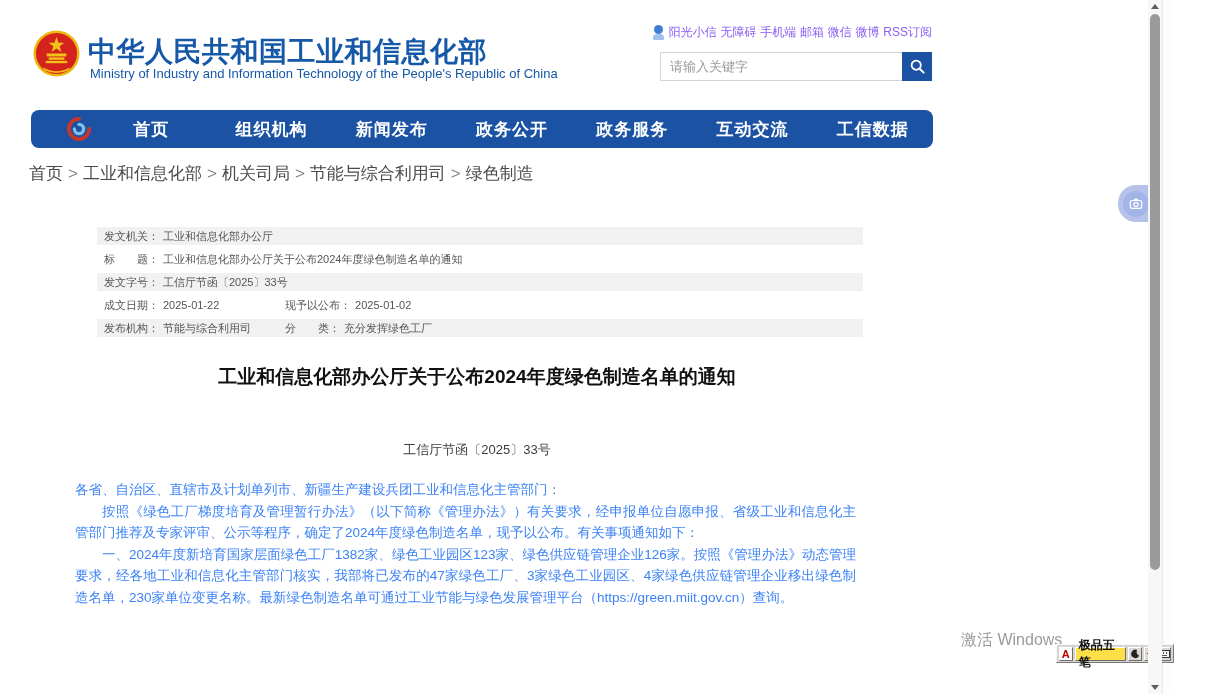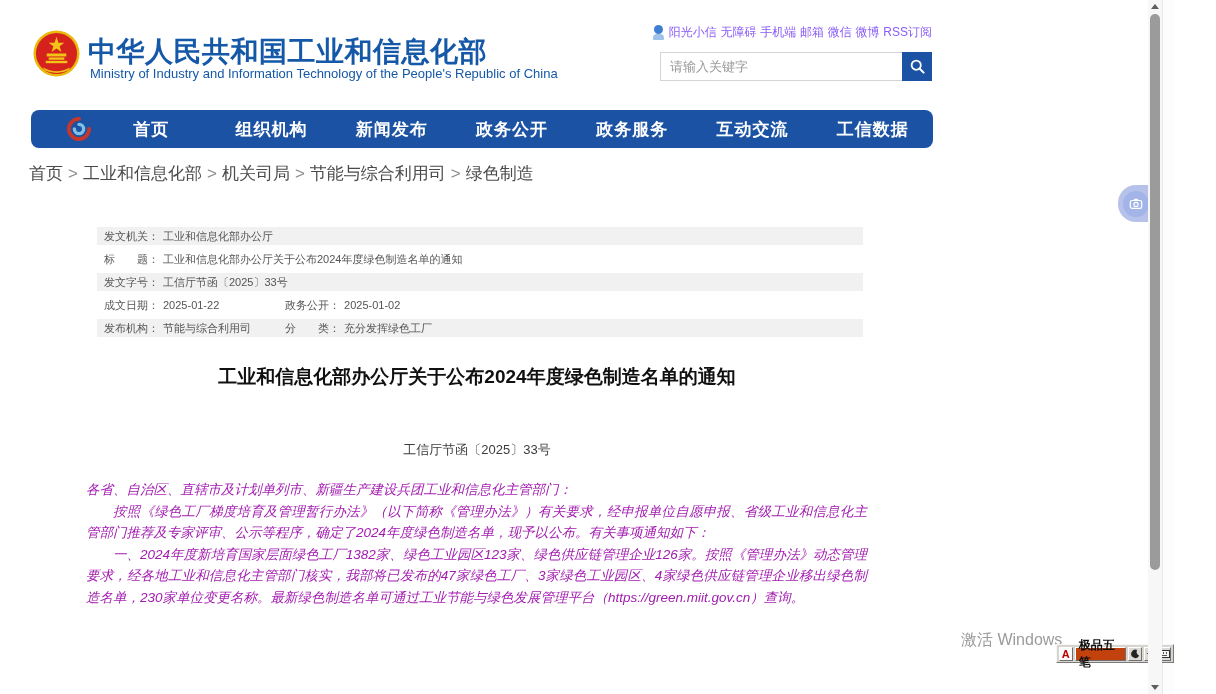--- a/index.html
+++ b/index.html
@@ -37,37 +37,37 @@
   .meta { position:absolute; left:97px; top:227px; width:766px; font-size:11px; color:#555; }
   .meta-row { height:18px; line-height:18px; margin-bottom:5px; padding-left:7px; white-space:nowrap; }
   .meta-row.gray { background:#f1f1f1; }
   .meta-label { color:#555; }
   .meta-value { margin-left:4px; color:#555; }
   .meta-col1 { display:inline-block; width:178px; }
 
   
   .article-title { position:absolute; left:87px; top:364px; width:780px; text-align:center; font-size:19px; font-weight:bold; color:#101010; }
   .doc-num { position:absolute; left:87px; top:441px; width:780px; text-align:center; font-size:13px; color:#3c3c3c; }
-  .body-text { position:absolute; left:86px; top:479px; width:781px; font-size:13.5px; line-height:21.6px; color:#a21caf; text-align:justify;font-style:italic; }
+  .body-text { position:absolute; left:75px; top:479px; width:781px; font-size:13.5px; line-height:21.6px; color:#3b82f6; text-align:justify; }
   .para { text-indent:0; }
   .para.indent { text-indent:2em; }
 
   
   .float-btn { position:absolute; left:1118px; top:185px; width:36px; height:37px; background:#b7c2ea; border-radius:18px 0 0 18px; display:flex; align-items:center; justify-content:flex-start; padding-left:5px; cursor:pointer; z-index:4; }
   .float-circle { width:26px; height:26px; border-radius:50%; background:#a2b4e8; display:flex; align-items:center; justify-content:center; }
 
   
   .wm-title { position:absolute; left:961px; top:630px; font-size:16px; color:#9b9b9b; }
   .wm-sub { position:absolute; left:939px; top:652px; font-size:16px; color:#a9a9a9;margin-top:43px; }
 
   
   .ime { position:absolute; left:1056px; top:644px; height:19px; background:#d8d5d0; border:1px solid; border-color:#f7f7f7 #7a7a7a #7a7a7a #f7f7f7; display:flex; align-items:center; gap:2px; padding:1px 2px; z-index:6; }
   .ime-btn { height:14px; border:1px solid; border-color:#ffffff #6f6f6f #6f6f6f #ffffff; background:#dcd9d4; display:flex; align-items:center; justify-content:center; cursor:pointer; }
   .ime-a { width:15px; background:#fbfbfb; color:#c00000; font-size:11px; font-weight:bold; }
-  .ime-name { padding:0 3px; font-size:12px; color:#101010; font-weight:bold; background:#c2410c; }
+  .ime-name { padding:0 3px; font-size:12px; color:#101010; font-weight:bold; background:#fde047; }
   .ime-dots { width:11px; font-size:8px; color:#222; letter-spacing:1px; }
   .ime-moon, .ime-kbd { width:16px; }
   .kbd-glyph { width:12px; height:8px; border:1px solid #333; background:#f4f4f4; position:relative; }
   .kbd-glyph::before { content:""; position:absolute; left:1px; top:1px; right:1px; height:2px;
      background:repeating-linear-gradient(90deg,#555 0 1px,transparent 1px 3px); }
   .kbd-glyph::after { content:""; position:absolute; left:2px; bottom:1px; right:2px; height:1px; background:#555; }
 
   
   .scrollbar { position:absolute; left:1148px; top:0; width:14px; height:694px; background:#f7f7f7; z-index:7; }
   .sb-arrow { position:absolute; left:3px; width:0; height:0; border-left:4px solid transparent; border-right:4px solid transparent; }
@@ -140,21 +140,21 @@
       <span class="meta-label">发文机关：</span><span class="meta-value">工业和信息化部办公厅</span>
     </div>
     <div class="meta-row">
       <span class="meta-label">标　　题：</span><span class="meta-value">工业和信息化部办公厅关于公布2024年度绿色制造名单的通知</span>
     </div>
     <div class="meta-row gray">
       <span class="meta-label">发文字号：</span><span class="meta-value">工信厅节函〔2025〕33号</span>
     </div>
     <div class="meta-row">
       <span class="meta-col1"><span class="meta-label">成文日期：</span><span class="meta-value">2025-01-22</span></span>
-      <span class="meta-label">政务公开：</span><span class="meta-value">2025-01-02</span>
+      <span class="meta-label">现予以公布：</span><span class="meta-value">2025-01-02</span>
     </div>
     <div class="meta-row gray">
       <span class="meta-col1"><span class="meta-label">发布机构：</span><span class="meta-value">节能与综合利用司</span></span>
       <span class="meta-label">分　　类：</span><span class="meta-value">充分发挥绿色工厂</span>
     </div>
   </div>
 
   <h1 class="article-title">工业和信息化部办公厅关于公布2024年度绿色制造名单的通知</h1>
   <div class="doc-num">工信厅节函〔2025〕33号</div>
   <div class="body-text">

